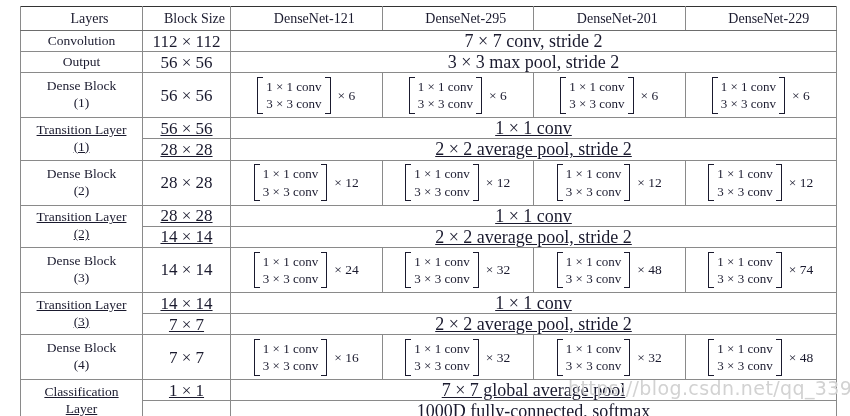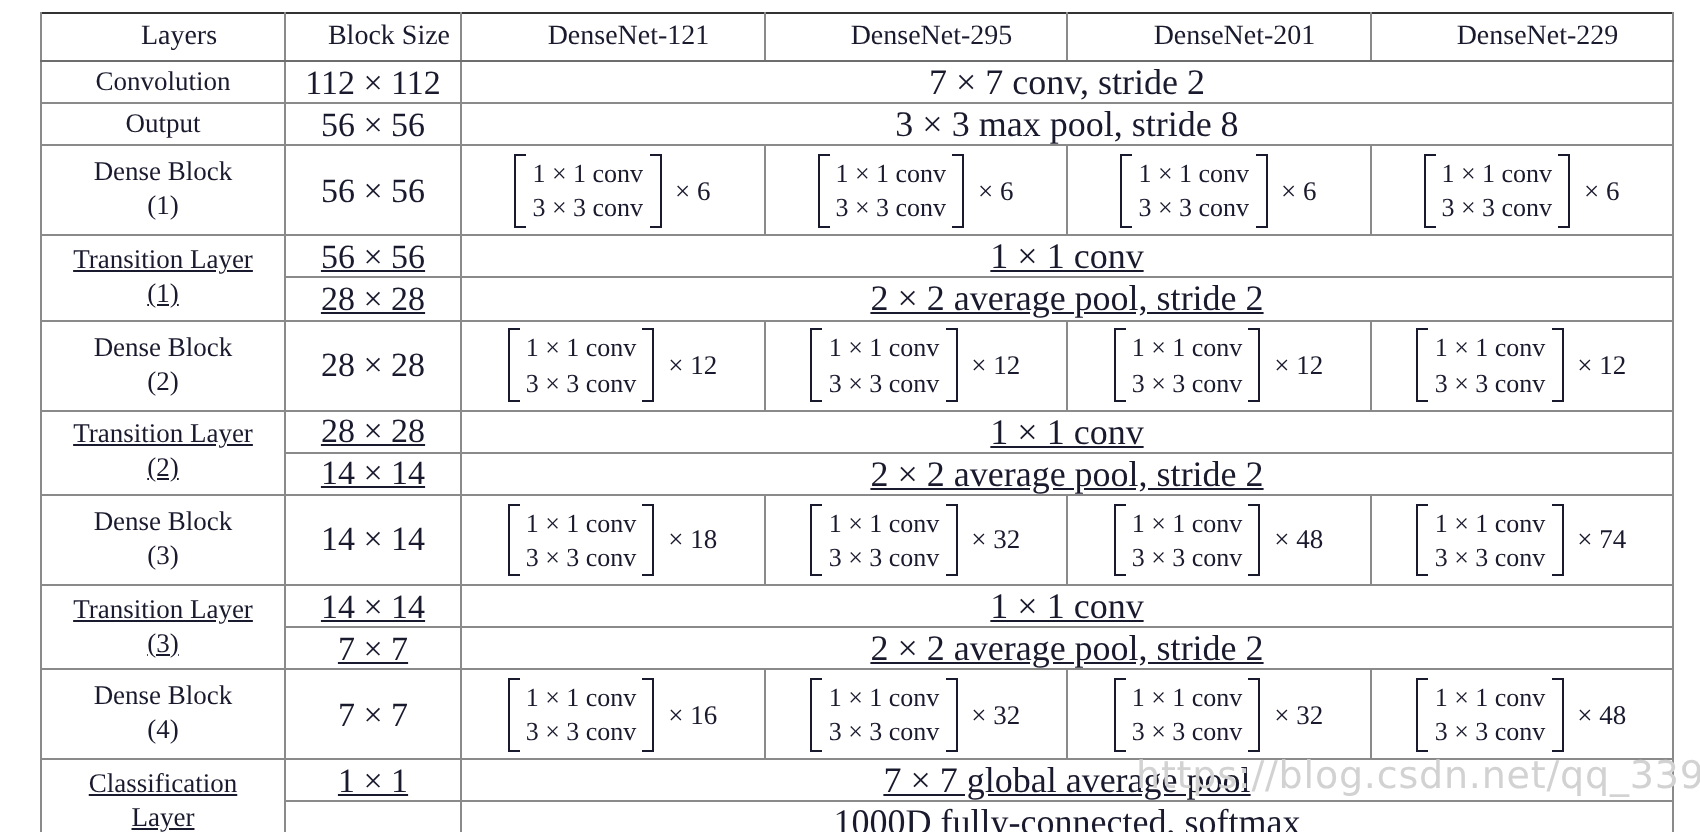--- a/index.html
+++ b/index.html
@@ -185,21 +185,21 @@
 
         <tr class="r-plain">
           <td class="cell-layers">Convolution</td>
           <td class="cell-out">112 × 112</td>
           <td class="cell-span" colspan="4">7 × 7 conv, stride 2</td>
         </tr>
 
         <tr class="r-plain">
           <td class="cell-layers">Output</td>
           <td class="cell-out">56 × 56</td>
-          <td class="cell-span" colspan="4">3 × 3 max pool, stride 8</td>
+          <td class="cell-span" colspan="4">3 × 3 max pool, stride 2</td>
         </tr>
 
         <tr class="r-dense">
           <td class="cell-layers">
             <span class="layer-l1">Dense Block</span>
             <span class="layer-l2">(1)</span>
           </td>
           <td class="cell-out">56 × 56</td>
 
           <td>
@@ -317,21 +317,21 @@
             <span class="layer-l2">(3)</span>
           </td>
           <td class="cell-out">14 × 14</td>
 
           <td>
             <div class="dblock">
               <div class="bracket">
                 <span class="brow">1 × 1 conv</span>
                 <span class="brow">3 × 3 conv</span>
               </div>
-              <span class="mult">× 18</span>
+              <span class="mult">× 24</span>
             </div>
           </td>
           <td>
             <div class="dblock">
               <div class="bracket">
                 <span class="brow">1 × 1 conv</span>
                 <span class="brow">3 × 3 conv</span>
               </div>
               <span class="mult">× 32</span>
             </div>

